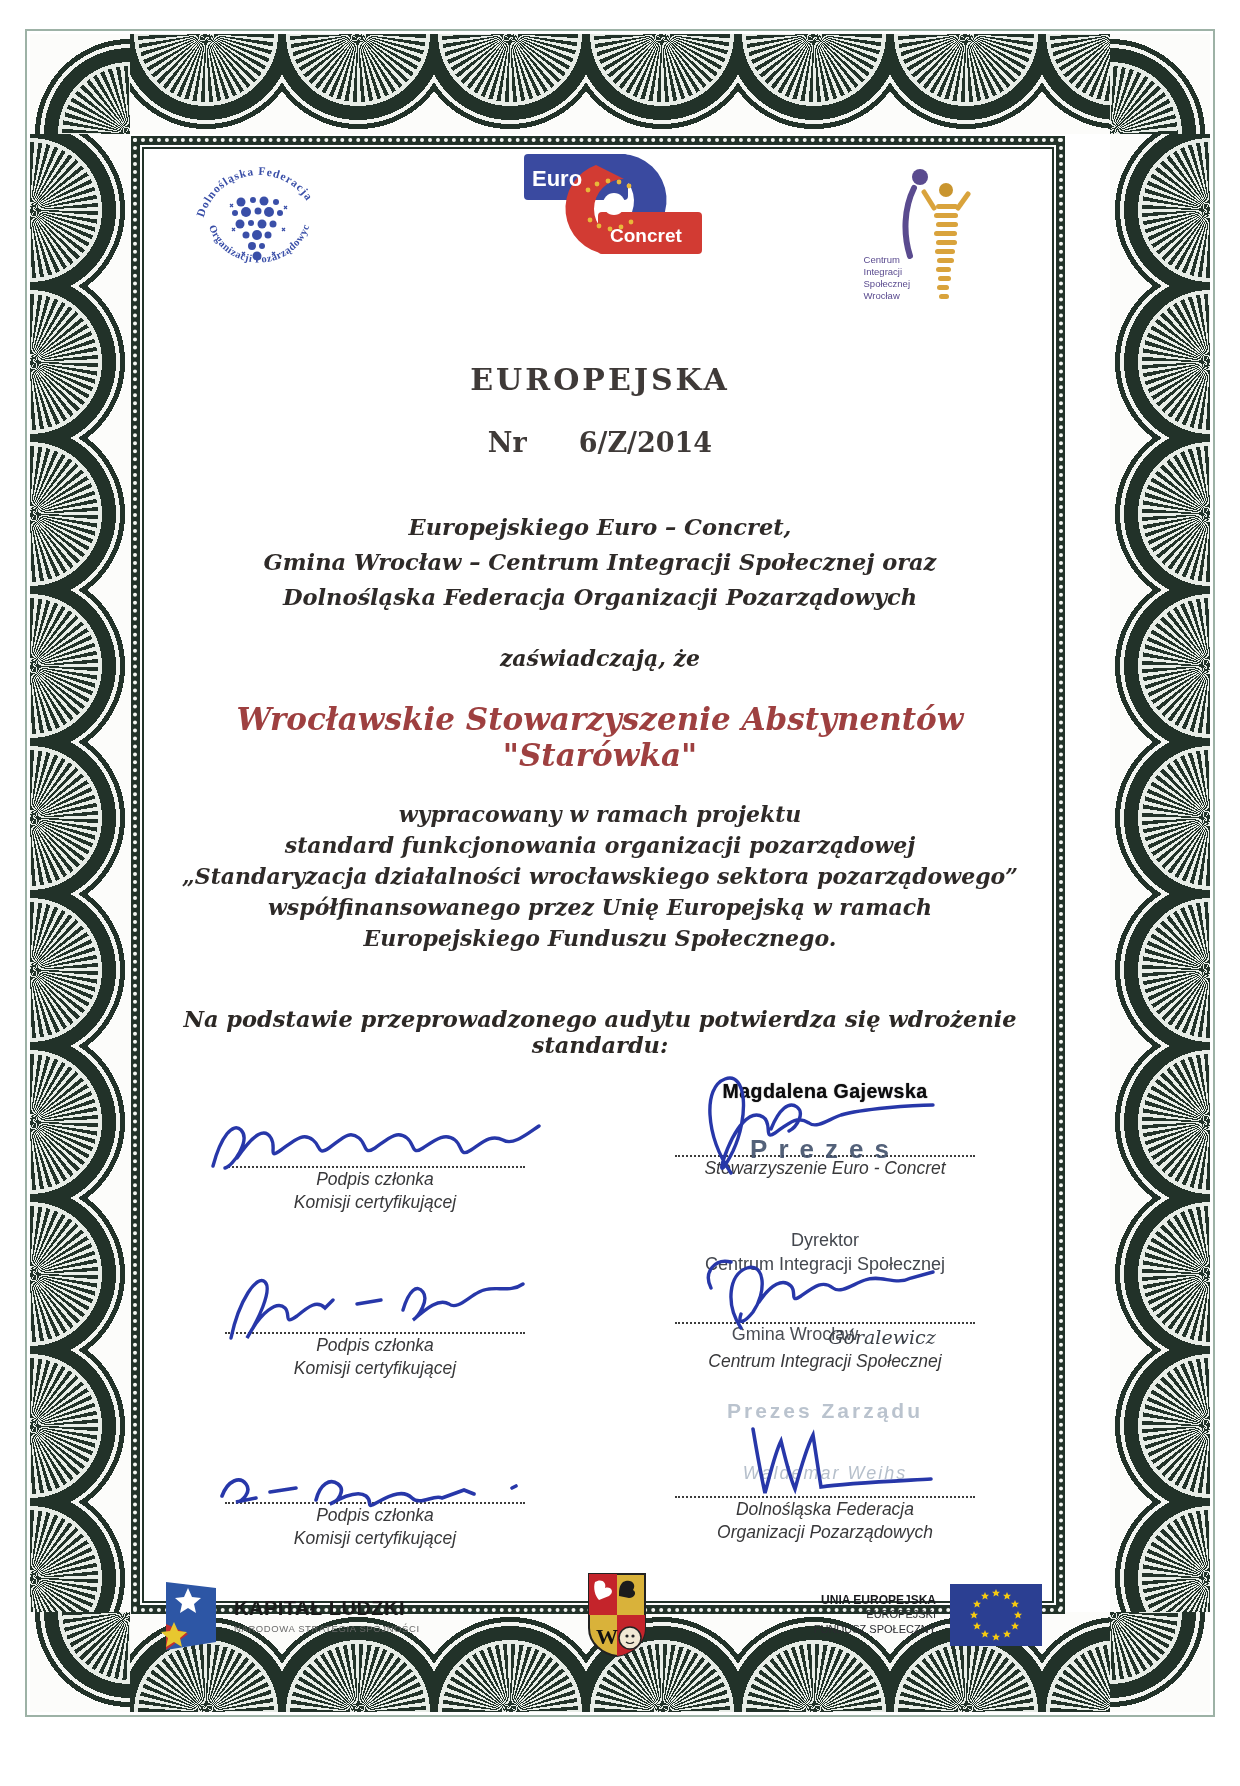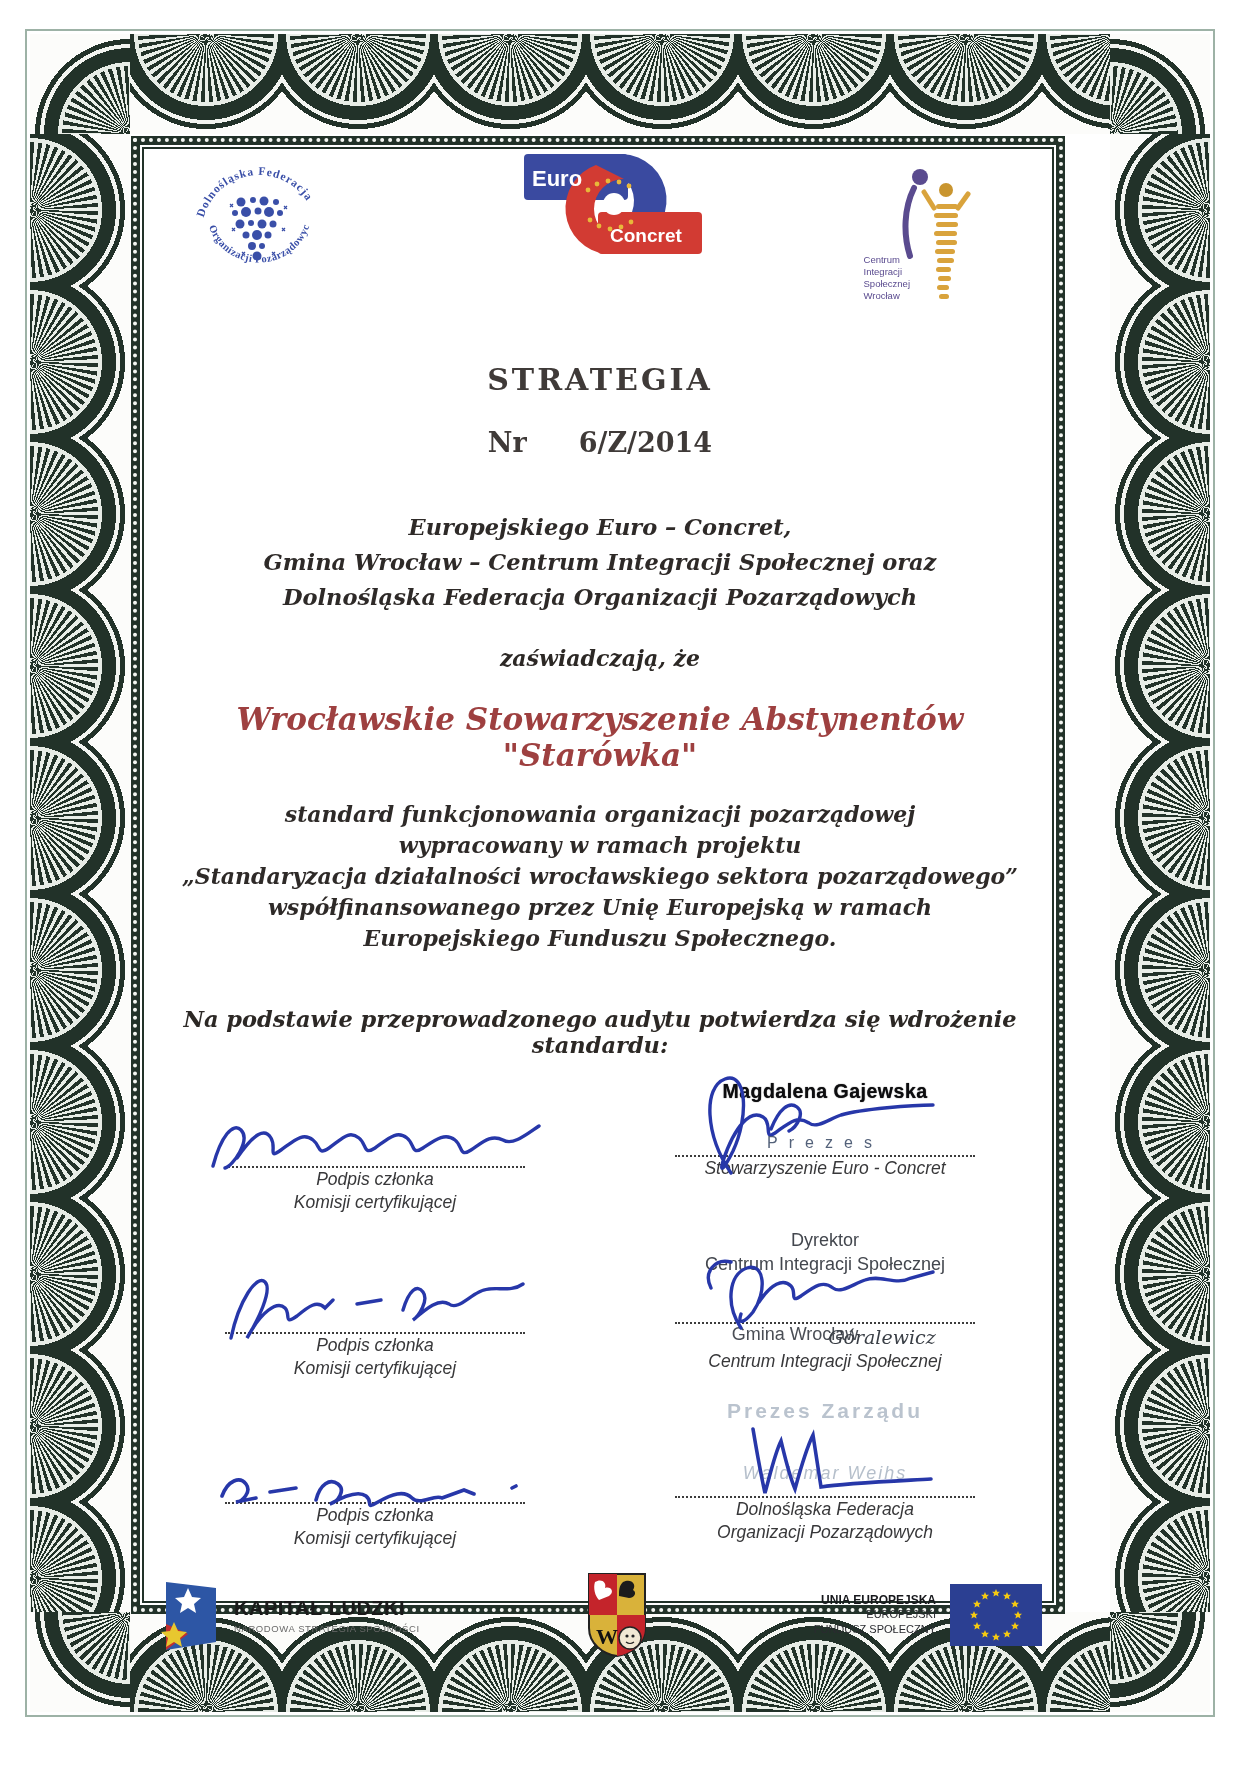--- a/index.html
+++ b/index.html
@@ -72,21 +72,21 @@
   .standard{margin-top:6px;font-family:"DejaVu Serif","Liberation Serif",serif;font-style:italic;font-weight:700;font-size:23px;line-height:33px;color:var(--red);}
   .standard span{text-decoration:underline;text-decoration-thickness:2px;text-underline-offset:5px;}
   
   .sig-grid{margin-top:22px;display:grid;grid-template-columns:450px 450px;}
   .scol{position:relative;}
   .sblock{position:relative;margin-top:0;}
   .dotline{width:300px;margin:0 auto;border-bottom:2.5px dotted #3c3c3c;height:0;}
   .slabel{font-style:italic;font-size:17.5px;color:#38383a;line-height:23px;}
   .sigsvg{display:block;margin:0 auto -14px auto;position:relative;z-index:2;}
   .stamp-name{font-weight:700;font-size:19.5px;color:#0d0d0f;letter-spacing:0.5px;text-shadow:0 0 1px #222;}
-  .stamp-prezes{position:absolute;left:0;right:0;top:54px;font-weight:400;font-size:16px;letter-spacing:11px;color:#41506b;opacity:.9;z-index:3;}
+  .stamp-prezes{position:absolute;left:0;right:0;top:54px;font-weight:700;font-size:26px;letter-spacing:11px;color:#41506b;opacity:.9;z-index:3;}
   .stamp-dark{font-size:18px;color:#43474e;line-height:24px;}
   .overlap-line{position:relative;height:26px;}
   .overlap-line .ostamp{position:absolute;left:0;right:60px;top:0;font-size:18px;color:#4a4e55;}
   .overlap-line .oname{position:absolute;left:130px;right:16px;top:2px;font-family:"DejaVu Serif","Liberation Serif",serif;font-style:italic;font-size:19px;color:#3a3f46;}
   .faint-stamp{font-weight:700;font-size:21px;letter-spacing:3px;color:var(--faint);opacity:.85;}
   .faint-name{font-style:italic;font-size:18px;letter-spacing:2px;color:var(--faint);opacity:.9;}
   
   .funding{margin-top:34px;font-weight:700;font-size:17px;color:#161616;}
   .flogos{display:flex;justify-content:space-between;align-items:center;margin-top:22px;padding:0 8px;}
   .kl{display:flex;align-items:center;gap:12px;text-align:left;}
@@ -201,38 +201,38 @@
       </g>
     </svg>
     <div class="cis-text">
       <div>Centrum</div>
       <div>Integracji</div>
       <div>Społecznej</div>
       <div>Wrocław</div>
     </div>
   </div>
 
-  <div class="title">STRATEGIA</div>
+  <div class="title">EUROPEJSKA</div>
   <div class="nr-line">
     <span>Nr</span><span class="num">6/Z/2014</span>
   </div>
 
   <div class="issuers">
     <div>Europejskiego Euro – Concret,</div>
     <div>Gmina Wrocław – Centrum Integracji Społecznej oraz</div>
     <div>Dolnośląska Federacja Organizacji Pozarządowych</div>
   </div>
 
   <div class="certify">zaświadczają, że</div>
 
   <div class="recipient">Wrocławskie Stowarzyszenie Abstynentów "Starówka"</div>
 
   <div class="bodytext">
+    <div>wypracowany w ramach projektu</div>
     <div>standard funkcjonowania organizacji pozarządowej</div>
-    <div>wypracowany w ramach projektu</div>
     <div>„Standaryzacja działalności wrocławskiego sektora pozarządowego”</div>
     <div>współfinansowanego przez Unię Europejską w ramach</div>
     <div>Europejskiego Funduszu Społecznego.</div>
   </div>
 
   <div class="audit">Na podstawie przeprowadzonego audytu potwierdza się wdrożenie standardu:</div>
 
 
   <div class="sig-grid">
 

